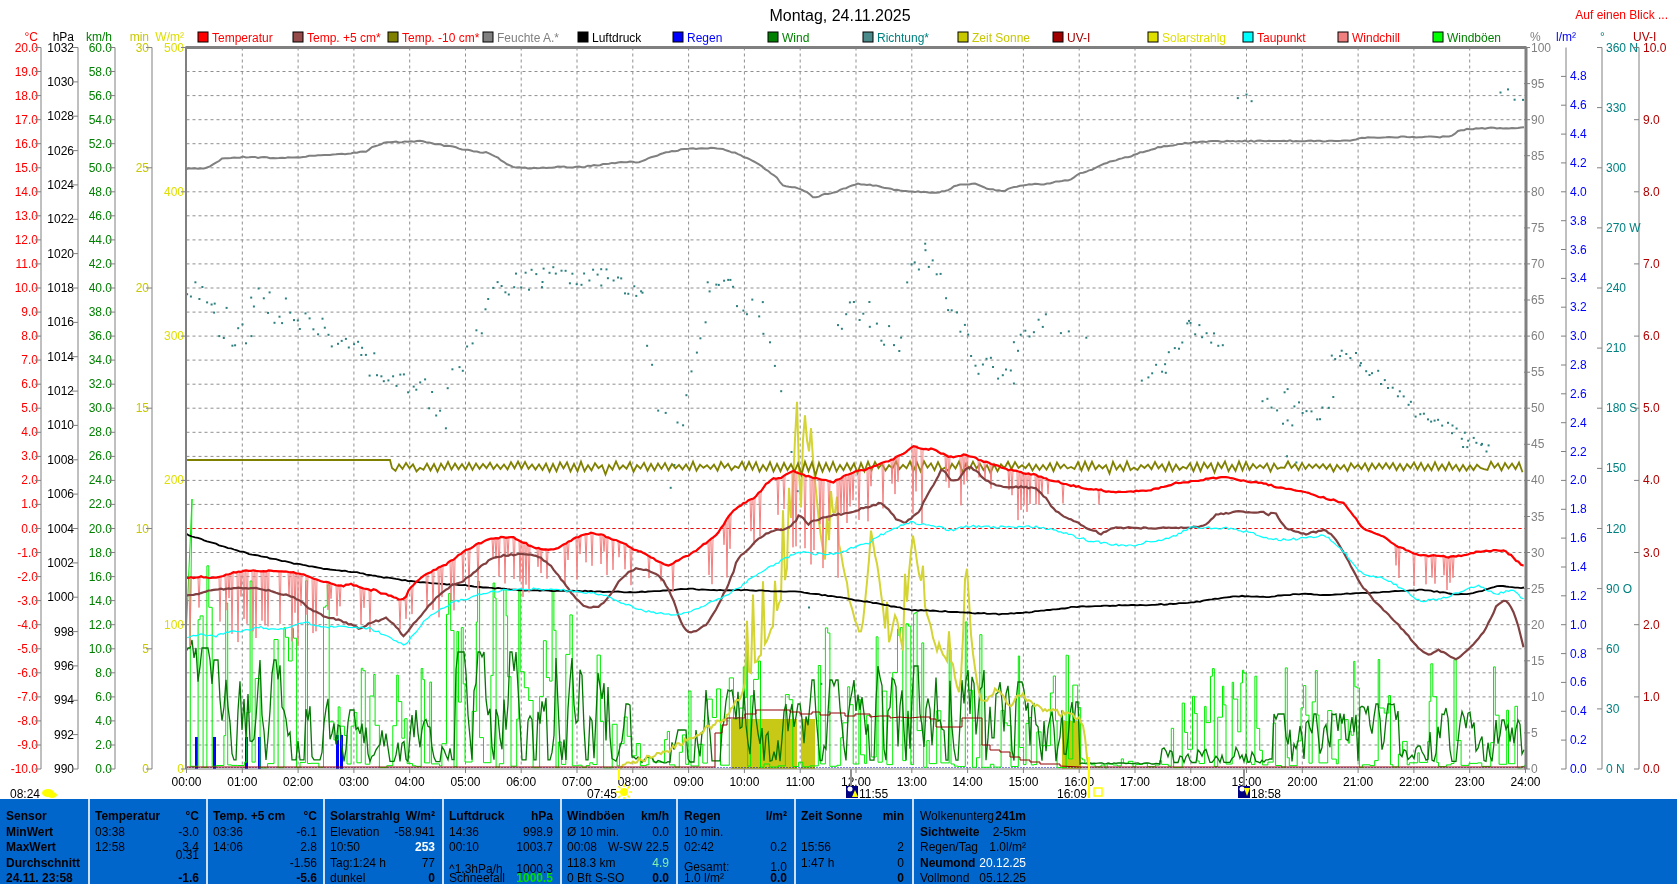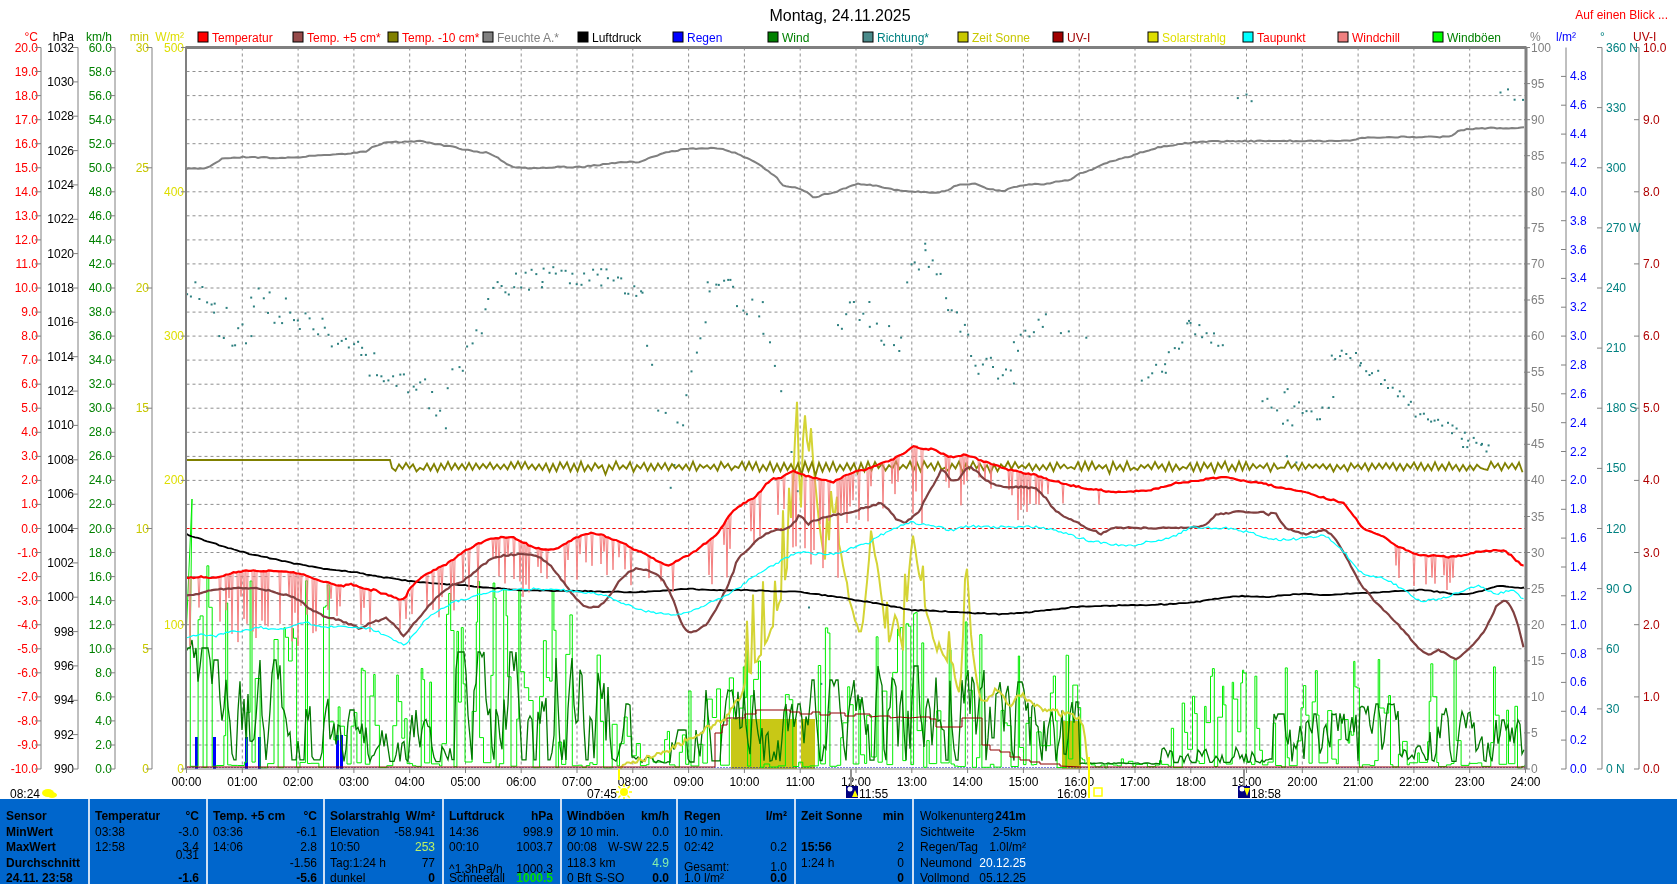--- a/index.html
+++ b/index.html
@@ -943,21 +943,21 @@
         <div class="row" style="top:9px">
           <span class="l" style="font-weight:bold">Solarstrahlg</span>
           <span class="r" style="font-weight:bold;color:#000">W/m²</span>
         </div>
         <div class="row" style="top:25px">
           <span class="l" style="font-weight:normal">Elevation</span>
           <span class="r" style="font-weight:normal;color:#000">-58.941</span>
         </div>
         <div class="row" style="top:40px">
           <span class="l" style="font-weight:normal">10:50</span>
-          <span class="r" style="font-weight:normal;color:#bef264">253</span>
+          <span class="r" style="font-weight:bold;color:#ffffff">253</span>
         </div>
         <div class="row" style="top:56px">
           <span class="l" style="font-weight:normal">Tag:1:24 h</span>
           <span class="r" style="font-weight:normal;color:#000">77</span>
         </div>
         <div class="row" style="top:71px">
           <span class="l" style="font-weight:normal">dunkel</span>
           <span class="r" style="font-weight:bold;color:#000">0</span>
         </div>
       </div>
@@ -1030,47 +1030,47 @@
       <div class="col" style="left:801px;width:103px;">
         <div class="row" style="top:9px">
           <span class="l" style="font-weight:bold">Zeit Sonne</span>
           <span class="r" style="font-weight:bold;color:#000">min</span>
         </div>
         <div class="row" style="top:25px">
           <span class="l" style="font-weight:normal"></span>
           <span class="r" style="font-weight:normal;color:#000"></span>
         </div>
         <div class="row" style="top:40px">
-          <span class="l" style="font-weight:bold">15:56</span>
+          <span class="l" style="font-weight:normal">15:56</span>
           <span class="r" style="font-weight:normal;color:#000">2</span>
         </div>
         <div class="row" style="top:56px">
-          <span class="l" style="font-weight:normal">1:24 h</span>
+          <span class="l" style="font-weight:normal">1:47 h</span>
           <span class="r" style="font-weight:normal;color:#000">0</span>
         </div>
         <div class="row" style="top:71px">
           <span class="l" style="font-weight:normal"></span>
           <span class="r" style="font-weight:bold;color:#000">0</span>
         </div>
       </div>
       <div class="col" style="left:920px;width:106px;">
         <div class="row" style="top:9px">
           <span class="l" style="font-weight:normal">Wolkenunterg</span>
           <span class="r" style="font-weight:bold;color:#000">241m</span>
         </div>
         <div class="row" style="top:25px">
-          <span class="l" style="font-weight:normal">Sichtweite</span>
+          <span class="l" style="font-weight:bold">Sichtweite</span>
           <span class="r" style="font-weight:normal;color:#000">2-5km</span>
         </div>
         <div class="row" style="top:40px">
           <span class="l" style="font-weight:normal">Regen/Tag</span>
           <span class="r" style="font-weight:normal;color:#000">1.0l/m²</span>
         </div>
         <div class="row" style="top:56px">
-          <span class="l" style="font-weight:normal">Neumond</span>
+          <span class="l" style="font-weight:bold">Neumond</span>
           <span class="r" style="font-weight:normal;color:#ffffff">20.12.25</span>
         </div>
         <div class="row" style="top:71px">
           <span class="l" style="font-weight:normal">Vollmond</span>
           <span class="r" style="font-weight:normal;color:#000">05.12.25</span>
         </div>
       </div>
     </div>
 </div>
 </body></html>

